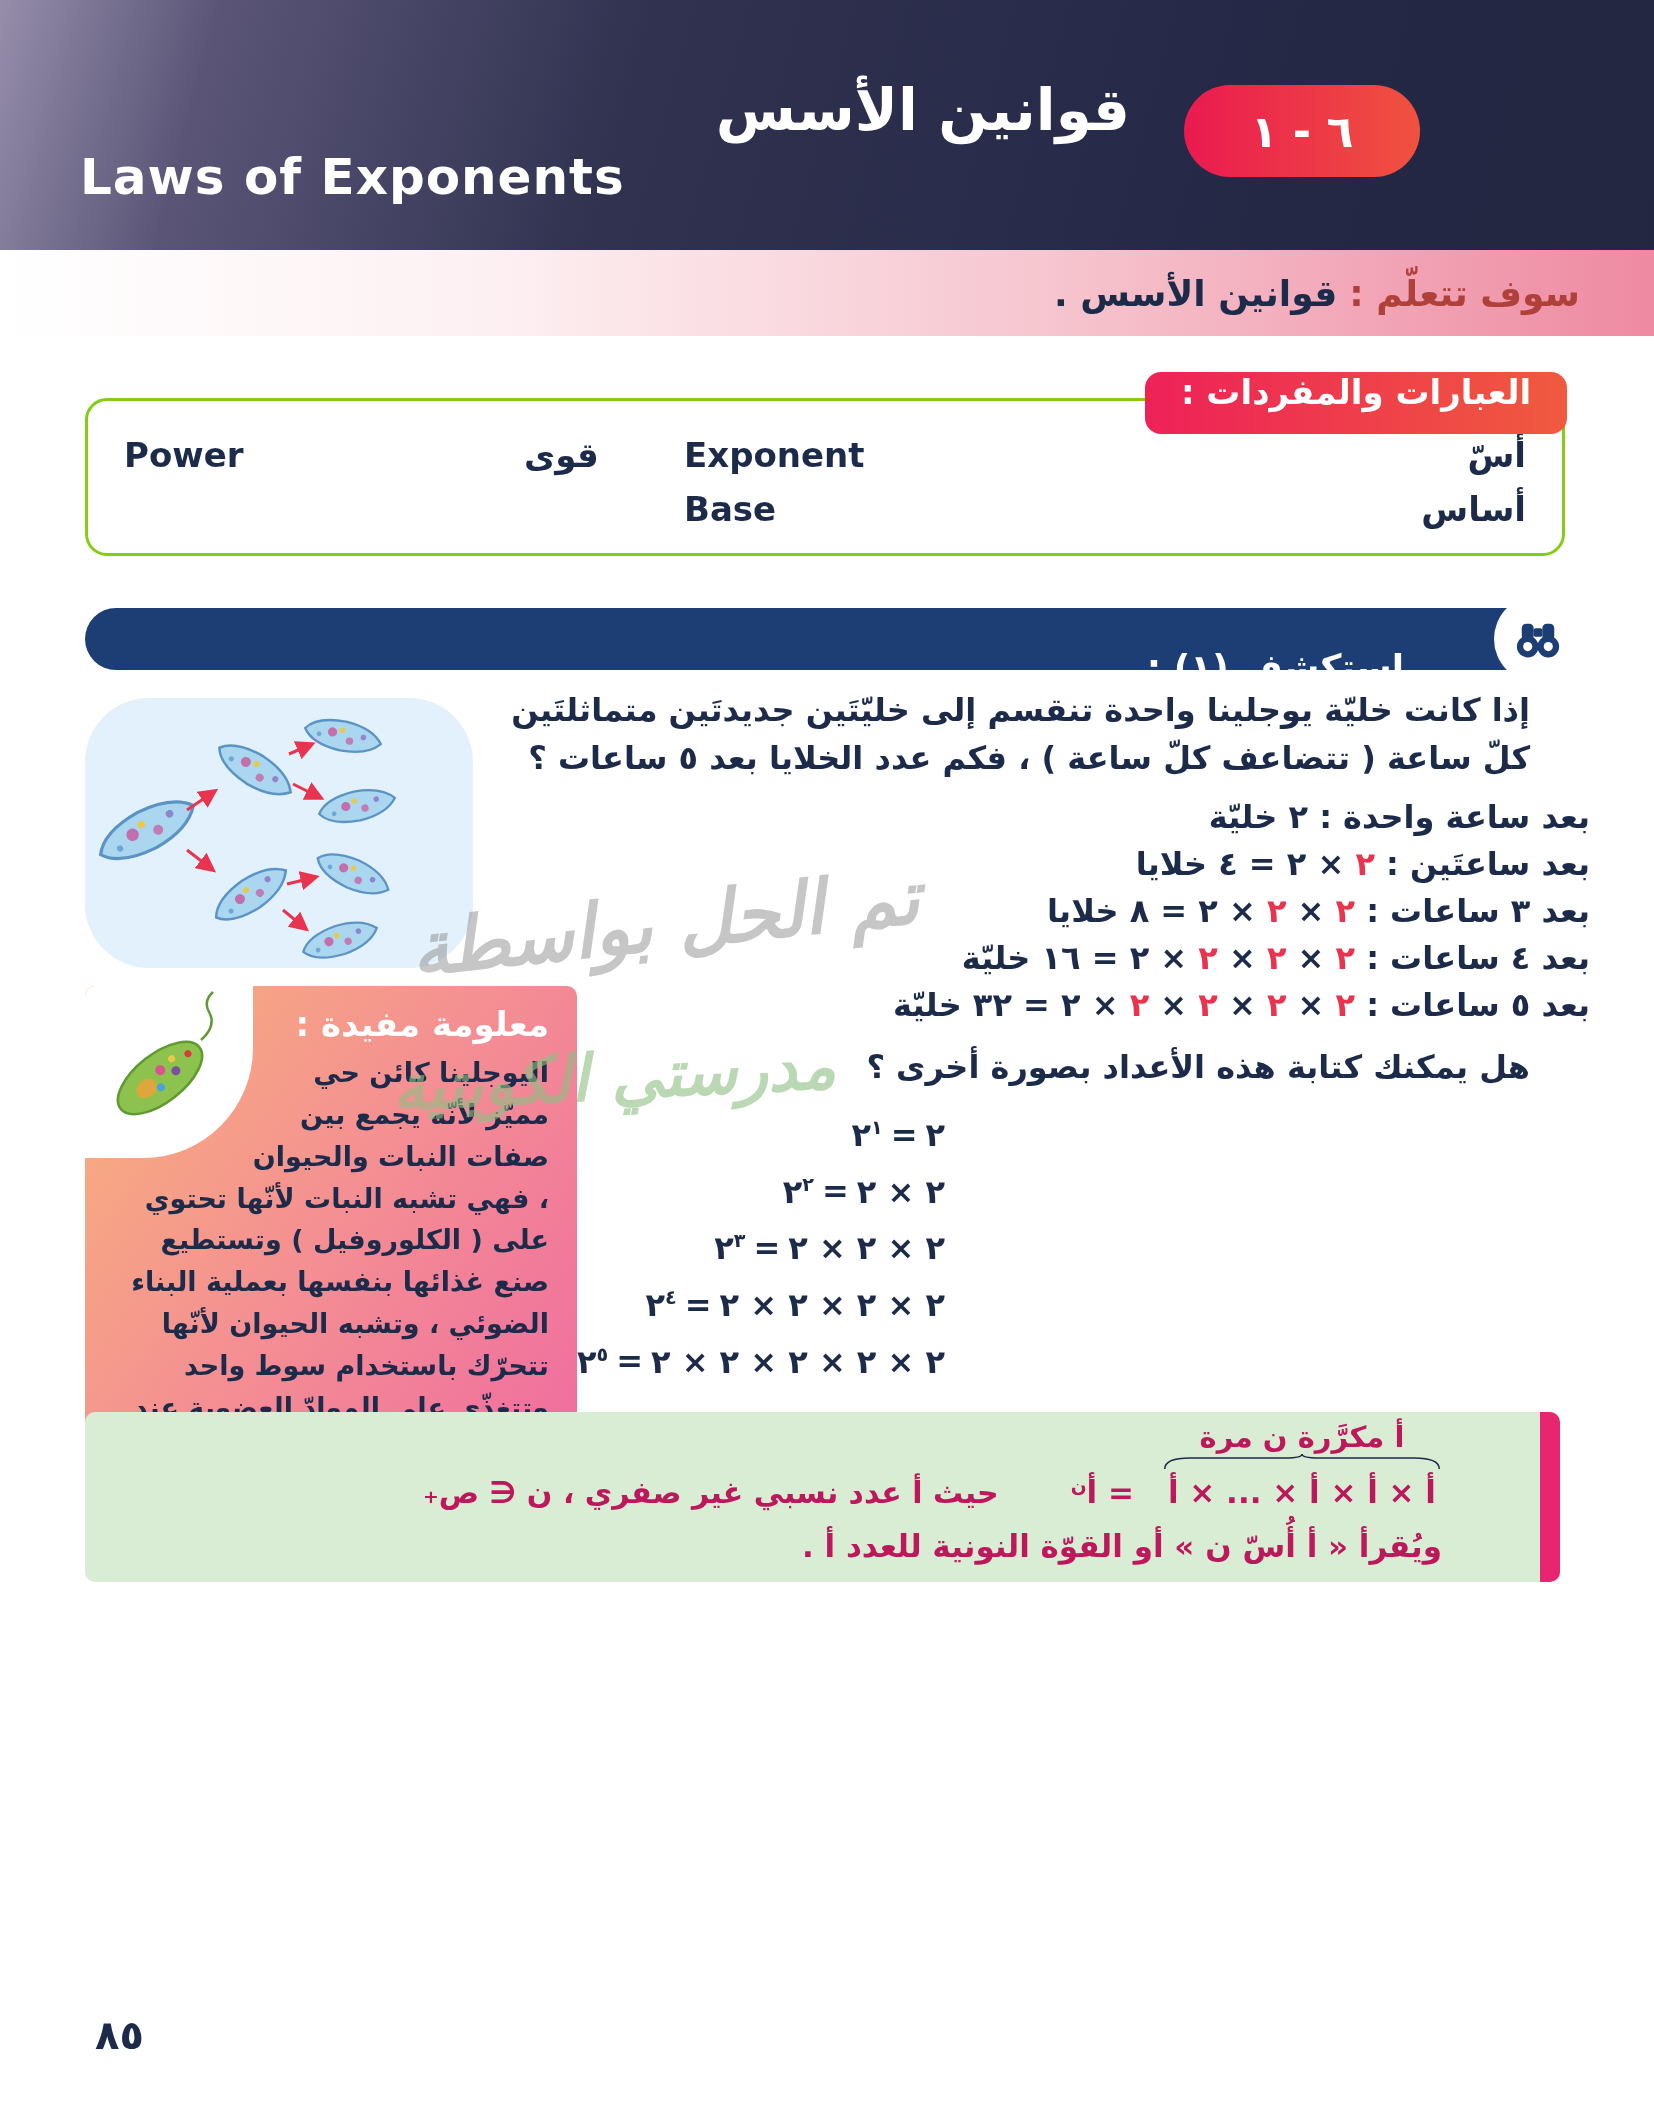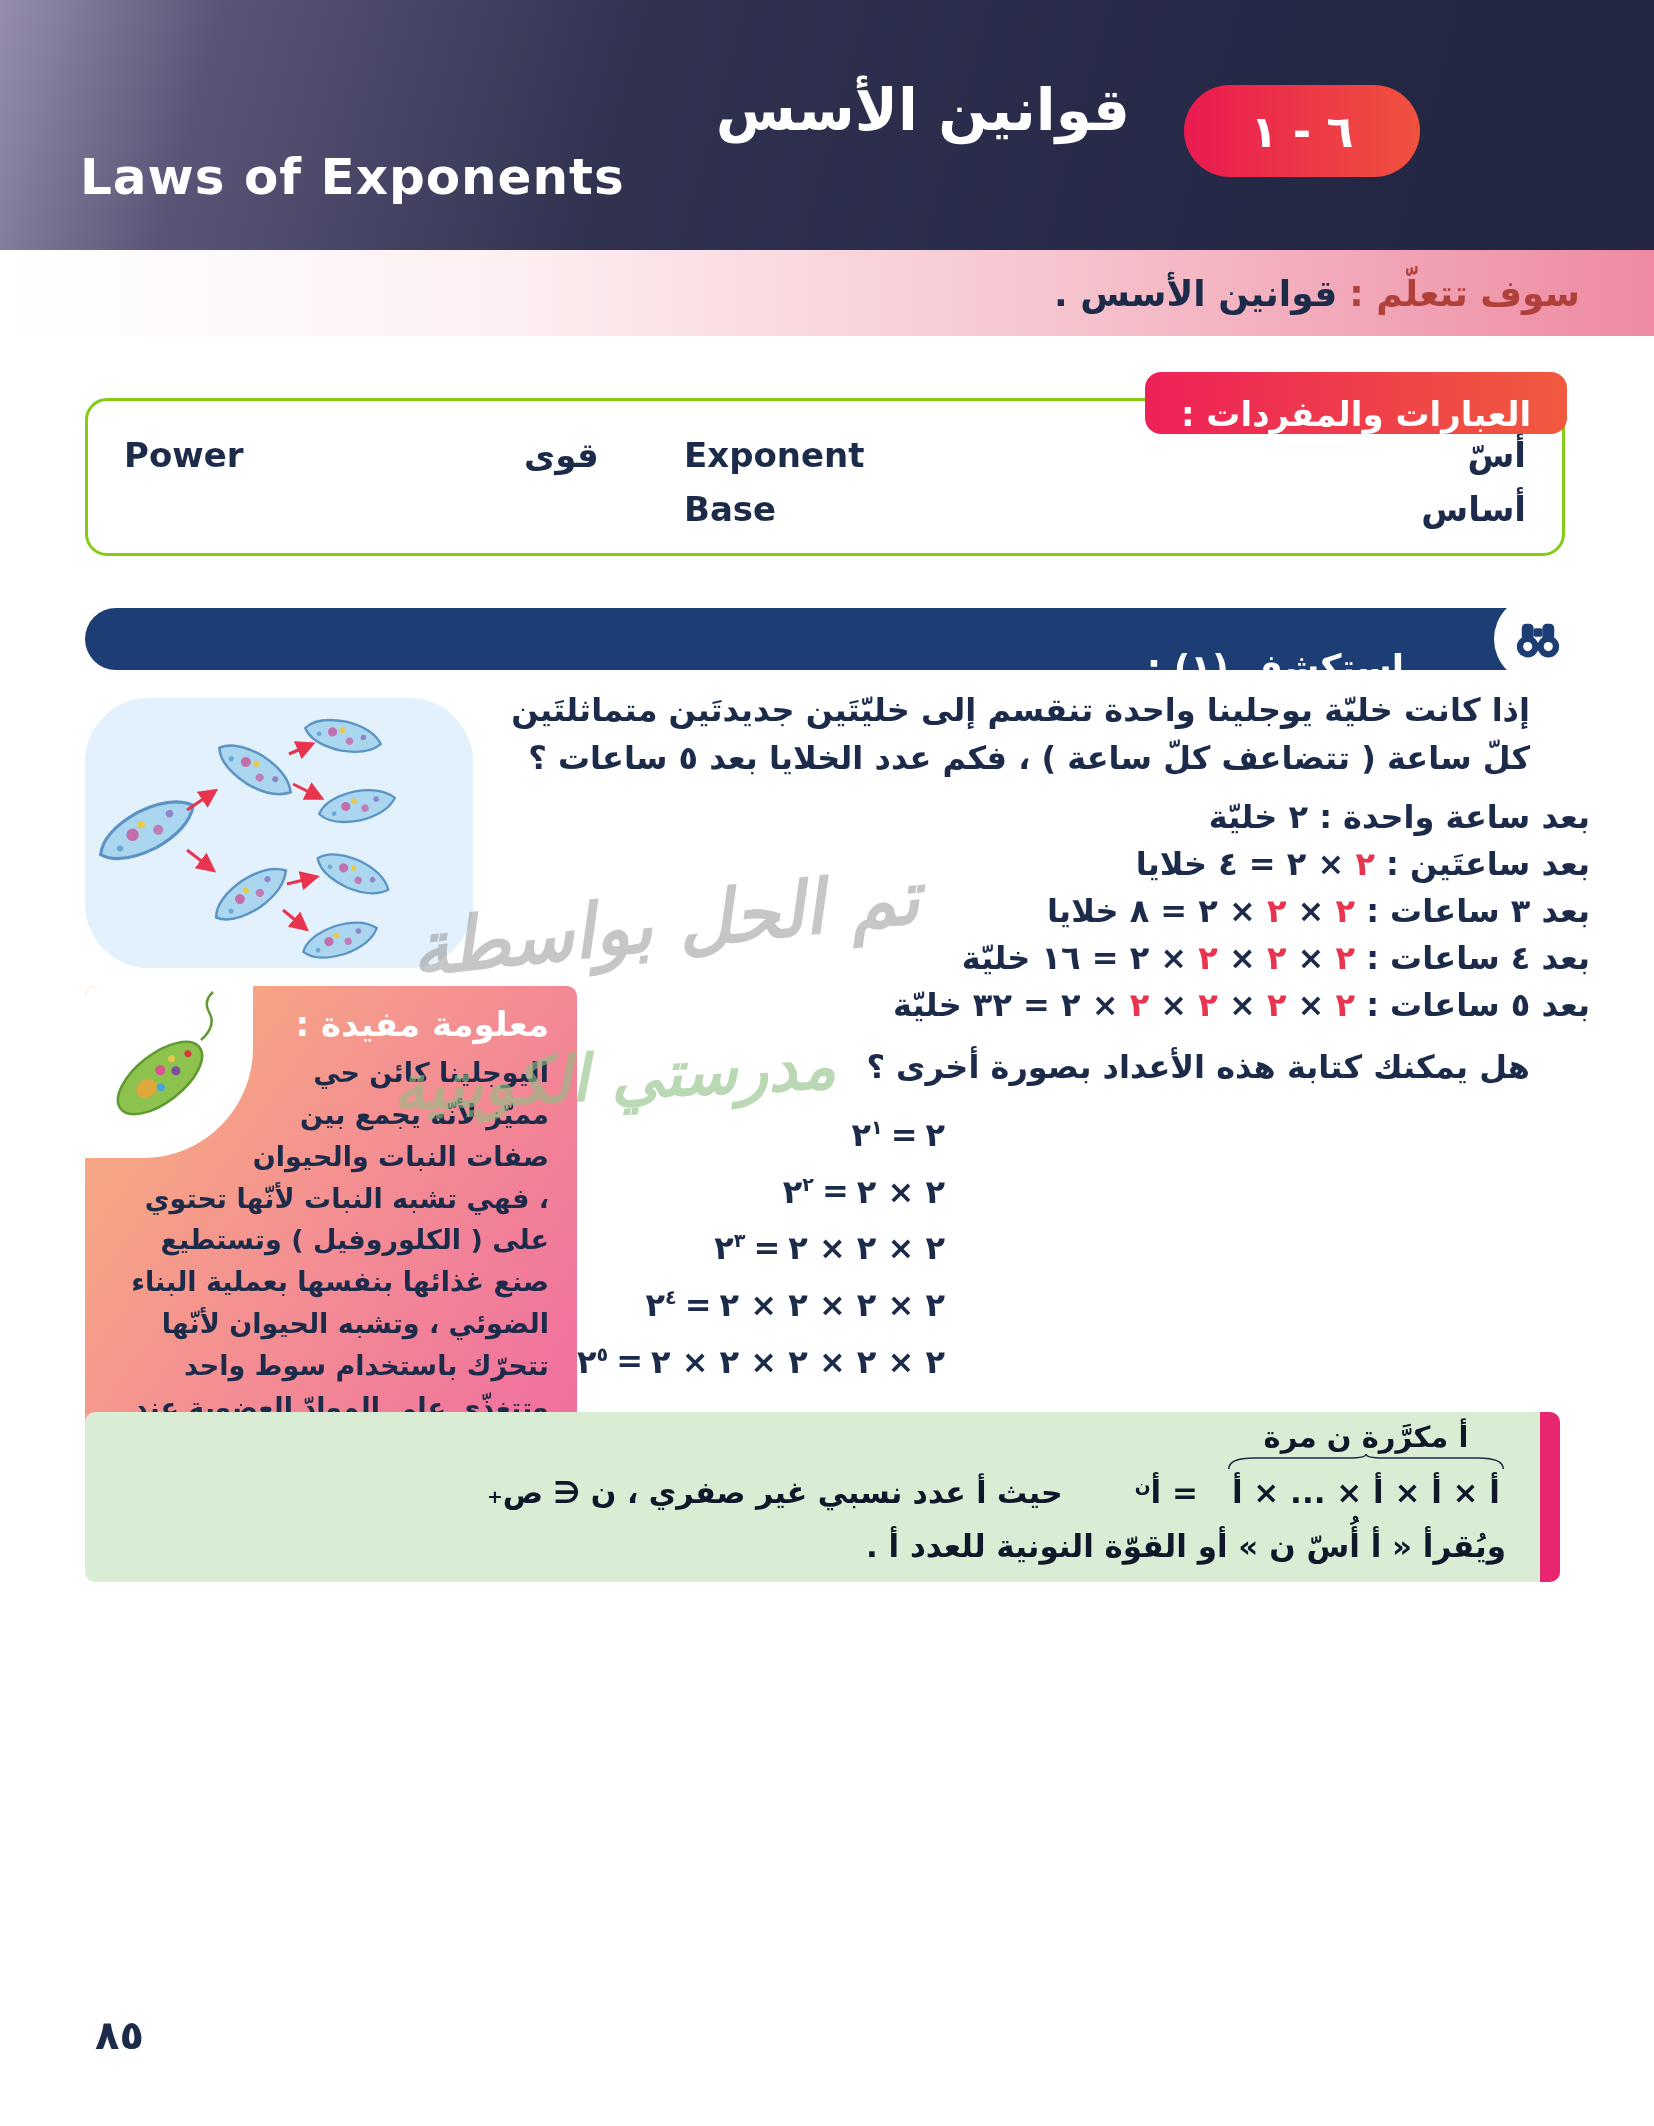--- a/index.html
+++ b/index.html
@@ -43,21 +43,21 @@
 
   
   .vocab-wrap { position:relative; margin:62px 89px 0 85px; }
   .vocab-box {
     border:3px solid #84cc16; border-radius:22px; background:#fff;
     padding:34px 36px 24px; position:relative; z-index:1;
   }
   .vocab-tab {
     position:absolute; top:-26px; right:-2px; width:422px; height:62px; z-index:2;
     background:linear-gradient(90deg,#ee2158,#f05a3e); border-radius:16px;
-    display:flex; align-items:flex-end; justify-content:center;
+    display:flex; align-items:flex-start; justify-content:center;
     color:#fff; font-size:34px; font-weight:700;
   }
   .vocab-grid {
     display:grid; grid-template-columns:400px 160px 620px 1fr; row-gap:14px;
     font-size:34px; font-weight:600; color:#1c2b4a; direction:ltr;
   }
   .vc-en { text-align:left; font-weight:700; }
   .vc-ar { text-align:right; direction:rtl; }
   .vc-mid { text-align:left; direction:rtl; }
 
@@ -120,21 +120,21 @@
     position:relative; direction:rtl; text-align:right;
     padding:0 28px 8px 16px; font-size:27px; font-weight:600;
     line-height:1.55; color:#1c2b4a;
   }
   .blob-spacer { float:left; width:150px; height:104px; }
 
   
   .rule-box {
     position:relative; margin:26px 94px 0 85px; direction:rtl;
     background:#d9edd4; border-radius:10px;
-    padding:62px 54px 18px 40px; color:#0f172a;
+    padding:62px 118px 18px 40px; color:#be185d;
   }
   .rule-accent-bar {
     position:absolute; right:0; top:0; bottom:0; width:20px;
     background:#e8256f; border-radius:0 10px 10px 0;
   }
   .rule-main { display:flex; align-items:center; gap:28px; font-size:31px; font-weight:700; }
   .braced { position:relative; display:inline-block; white-space:nowrap; padding:0 6px; }
   .brace-label {
     position:absolute; top:-54px; right:50%; transform:translateX(50%);
     font-size:29px; font-weight:700; white-space:nowrap;

